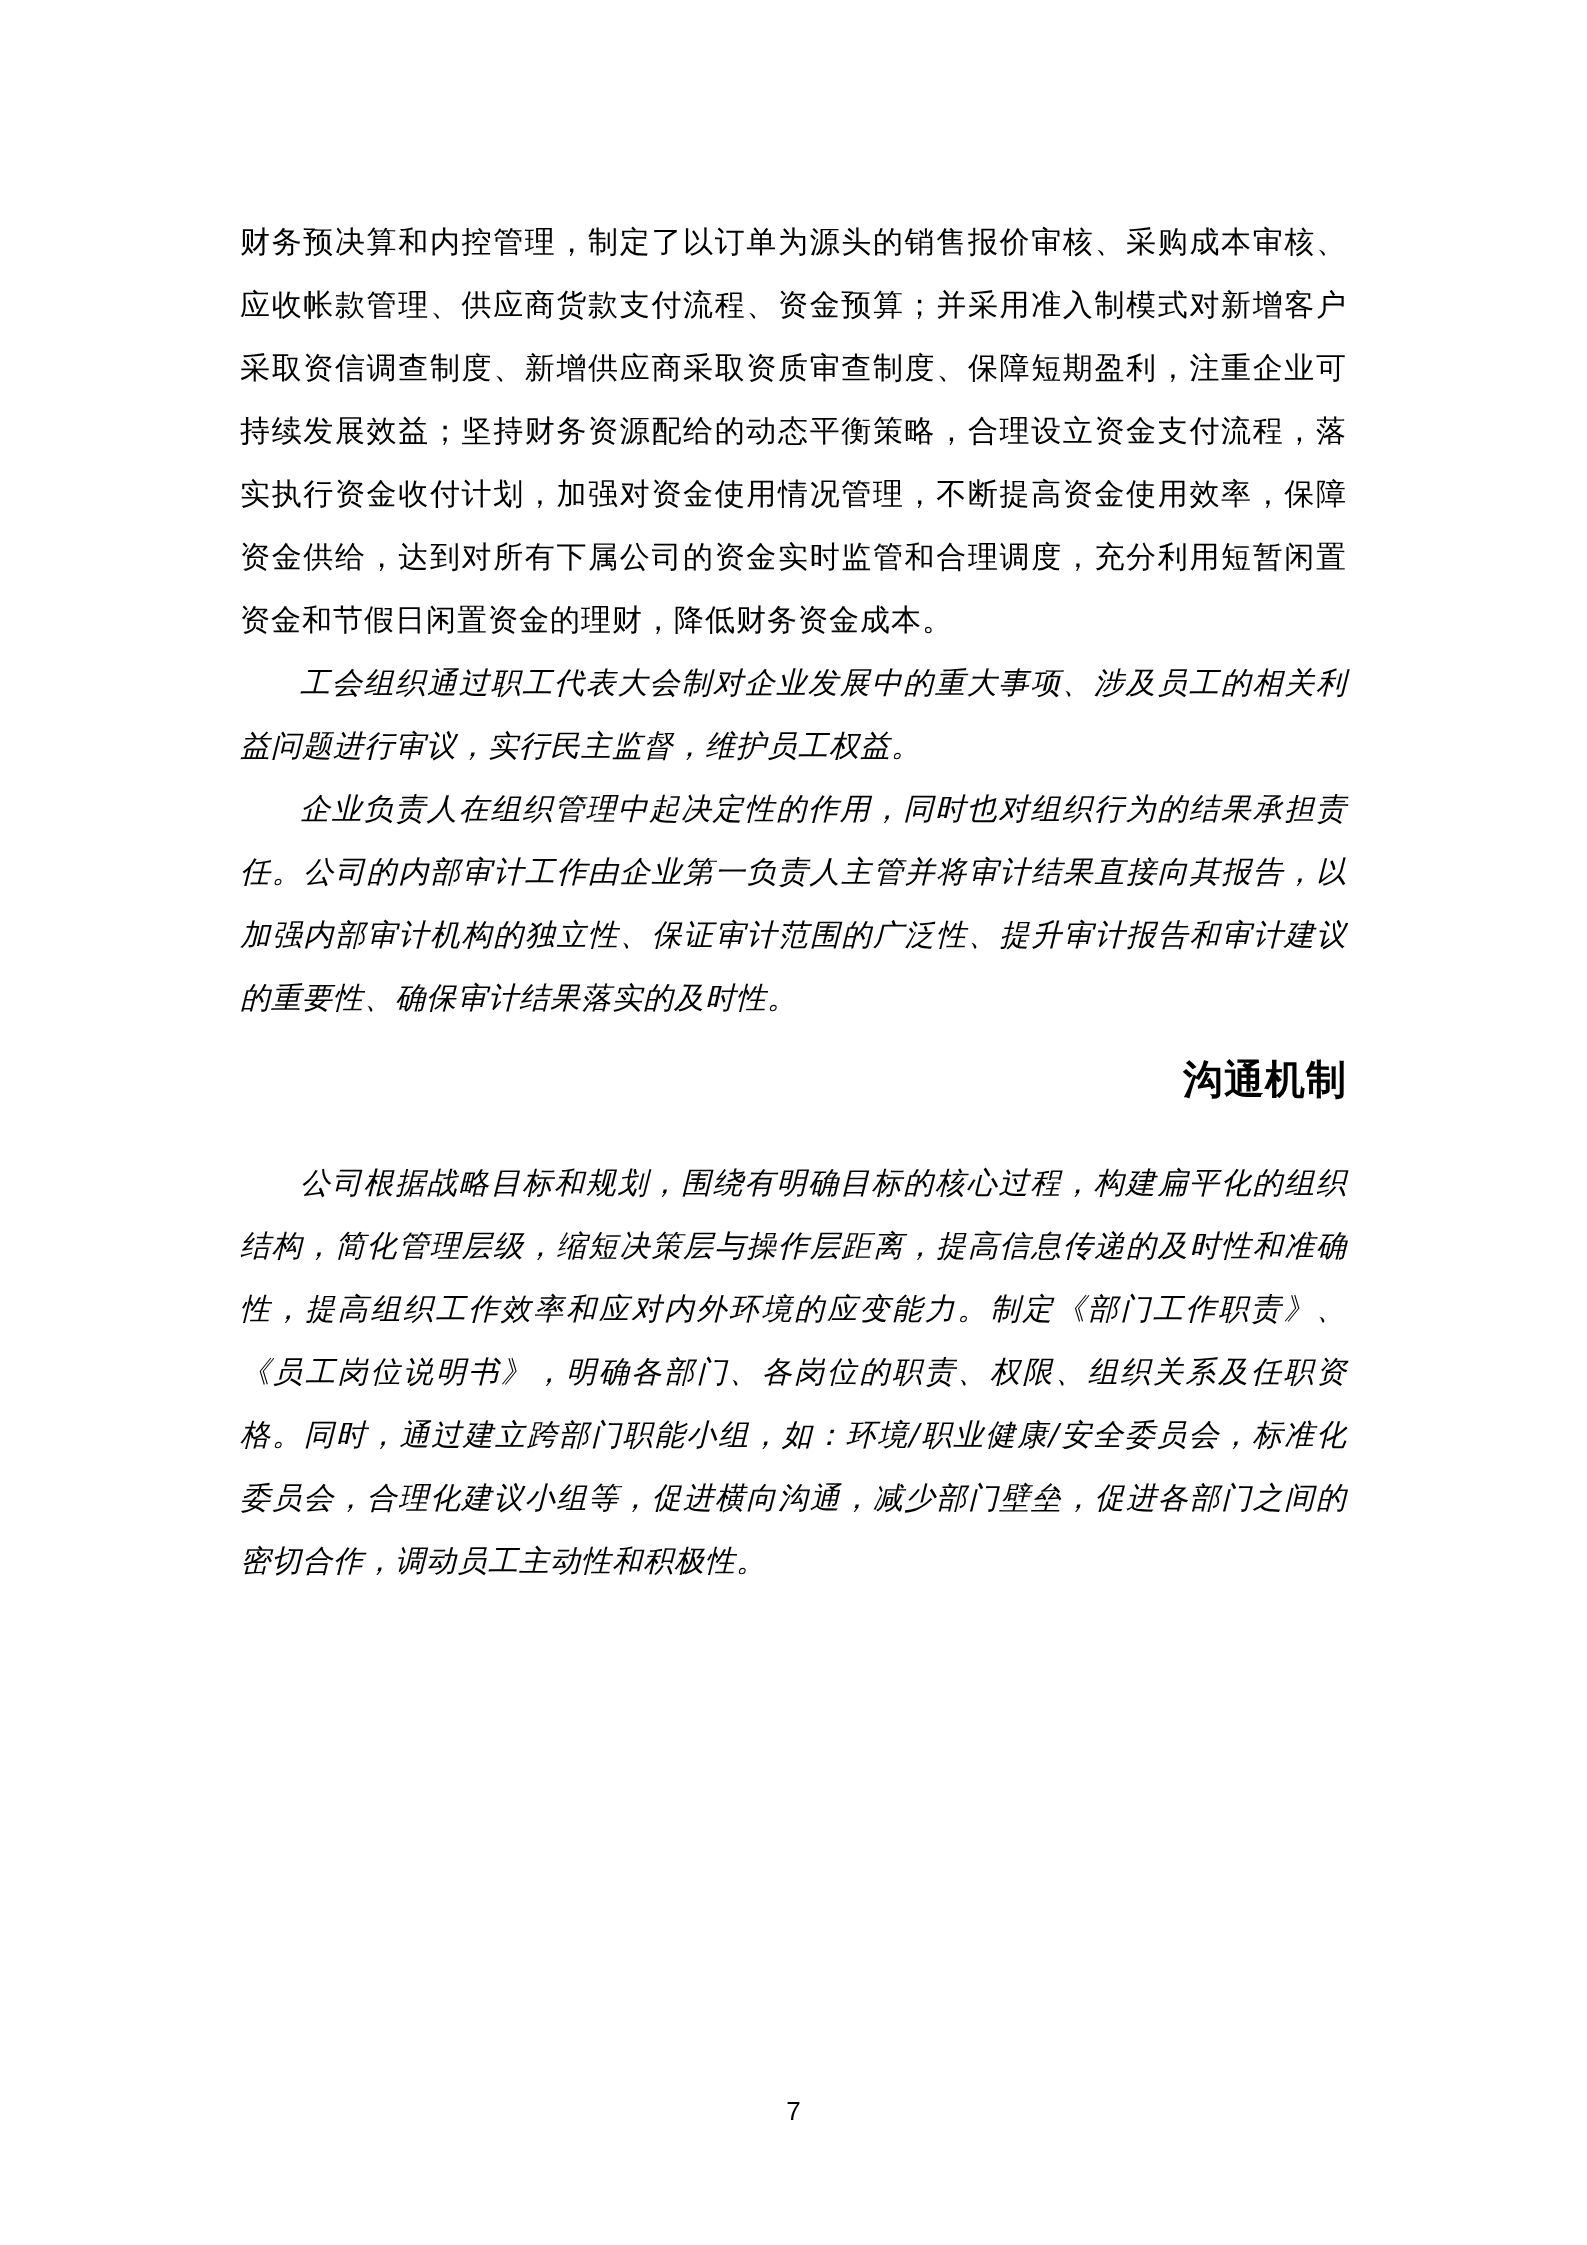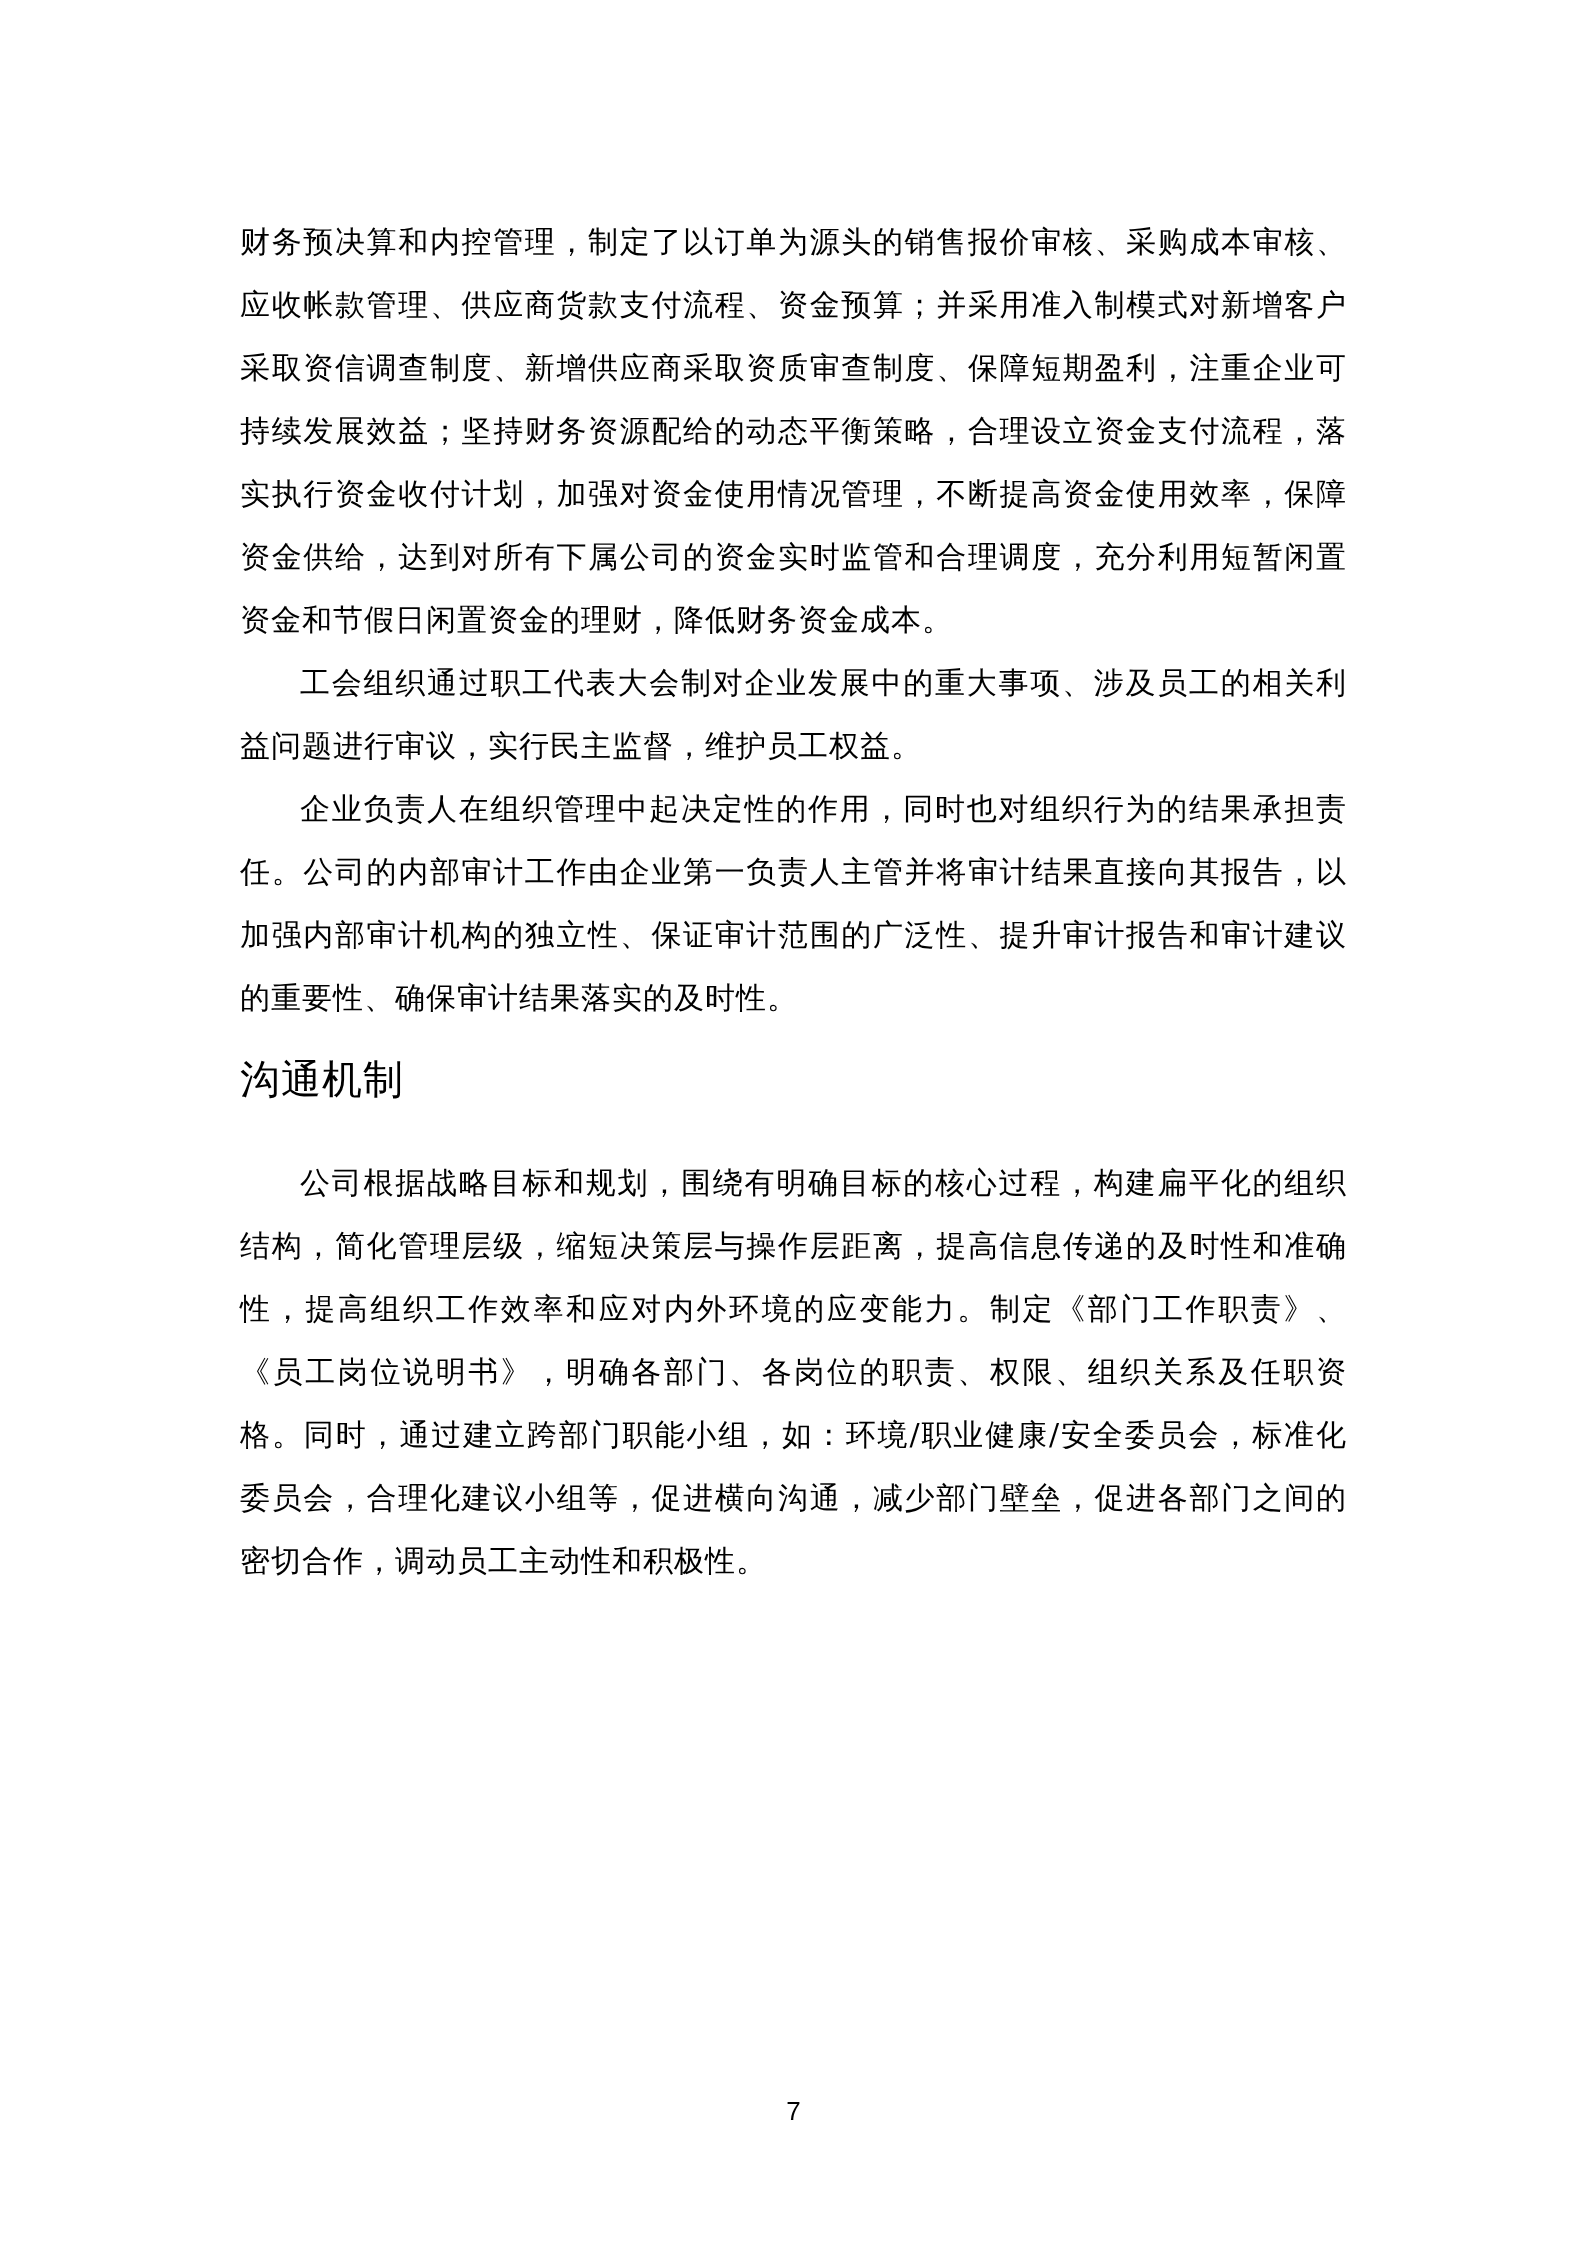--- a/index.html
+++ b/index.html
@@ -32,28 +32,29 @@
   .para {
     font-size: 30px;
     line-height: 63px;
     text-align: justify;
     letter-spacing: 1px;
     margin: 0;
     word-break: break-all;
   }
   .para.indent {
     text-indent: 60px;
+    font-style: italic;
   }
   .heading {
     font-size: 40px;
-    font-weight: normal;
+    font-weight: bold;
     line-height: 52px;
     letter-spacing: 1px;
     margin: 24px 0 46px 0;
-    text-align: left;
+    text-align: right;
   }
   .page-number {
     position: absolute;
     left: 0;
     right: 0;
     top: 2080px;
     text-align: center;
     font-family: "Liberation Sans", sans-serif;
     font-size: 26px;
     line-height: 30px;

